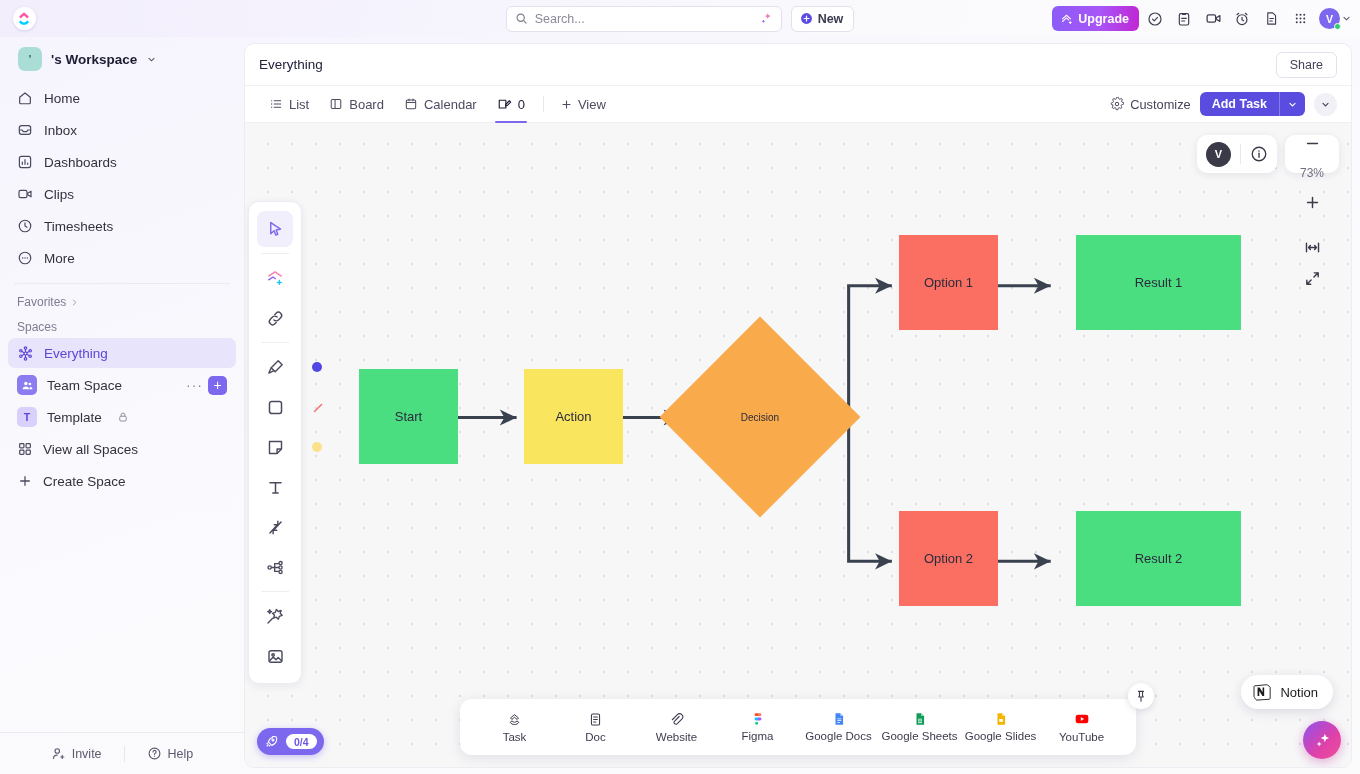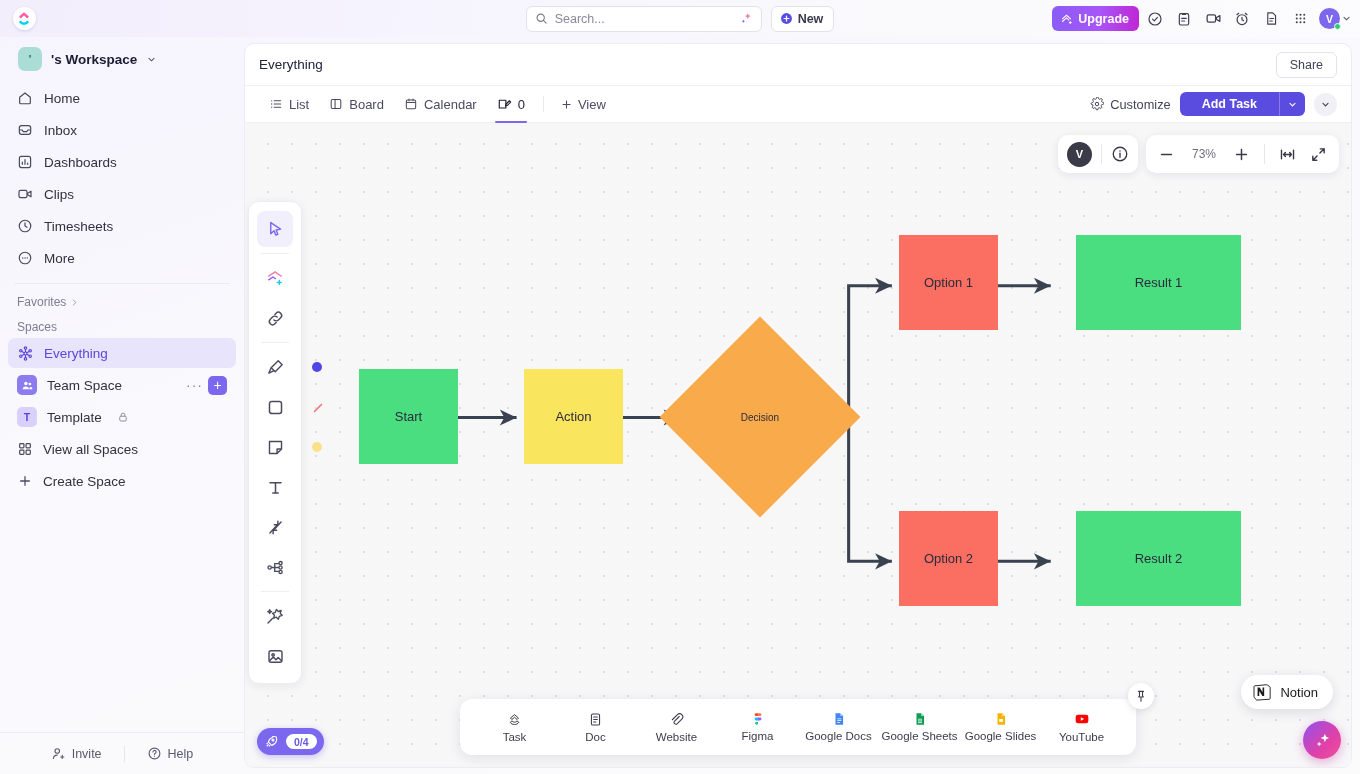--- a/index.html
+++ b/index.html
@@ -22,21 +22,21 @@
   .logo {
     width: 23px; height: 23px; border-radius: 50%; background: #ffffff;
     display: flex; align-items: center; justify-content: center;
     box-shadow: 0 1px 3px rgba(80,60,160,.18);
   }
   .topbar-center {
     position: absolute; left: 0; right: 0; top: 0; height: 37px;
     display: flex; align-items: center; justify-content: center; gap: 9px;
   }
   .search-box {
-    width: 236px; height: 26px; border: 1px solid #e3e1ee; border-radius: 6px;
+    width: 276px; height: 26px; border: 1px solid #e3e1ee; border-radius: 6px;
     background: #fff; display: flex; align-items: center; padding: 0 8px; gap: 7px;
   }
   .search-box .ph { font-size: 12.5px; color: #8a8a9a; flex: 1; }
   .new-btn {
     height: 26px; border: 1px solid #e3e1ee; border-radius: 6px; background: #fff;
     display: flex; align-items: center; gap: 5px; padding: 0 10px 0 8px;
     font-size: 12.5px; color: #3b3b4f; font-weight: 600; cursor: pointer;
   }
   .topbar-right {
     position: absolute; right: 8px; top: 0; height: 37px;
@@ -119,21 +119,21 @@
   .tab.active { color: #1d1d33; font-weight: 500; }
   .tab.active::after { content: ""; position: absolute; left: 8px; right: 8px; bottom: 0; height: 2px; background: #7b68ee; border-radius: 2px; }
   .tab-div { width: 1px; height: 16px; background: #e9e7ef; margin: 0 8px; }
   .addview { display: flex; align-items: center; gap: 5px; font-size: 13px; color: #4c4c61; padding: 0 8px; cursor: pointer; }
   .tabbar-right { margin-left: auto; display: flex; align-items: center; gap: 9px; }
   .customize { display: flex; align-items: center; gap: 6px; font-size: 12.8px; color: #44445a; cursor: pointer; }
   .addtask {
     display: flex; align-items: stretch; border-radius: 6px; overflow: hidden;
     background: #5b4ce0; color: #fff; font-size: 12.5px; font-weight: 700; cursor: pointer;
   }
-  .addtask .lbl { padding: 5px 22px; }
+  .addtask .lbl { padding: 5px 12px; }
   .addtask .car { padding: 5px 7px; border-left: 1px solid rgba(255,255,255,.28); display: flex; align-items: center; }
   .round-caret { width: 23px; height: 23px; border-radius: 50%; background: #f1f0f6; display: flex; align-items: center; justify-content: center; cursor: pointer; }
 
   
   .canvas {
     flex: 1; position: relative; overflow: hidden;
     background-color: #f7f7f8;
     background-image: radial-gradient(#dddde3 1.1px, transparent 1.2px);
     background-size: 24px 24px;
     background-position: 11px 9px;
@@ -161,21 +161,21 @@
   .zoomgrp {
     position: absolute; right: 12px; top: 12px; height: 38px;
     display: flex; align-items: center; gap: 8px;
   }
   .pill-a {
     height: 38px; background: #fff; border-radius: 10px; box-shadow: 0 2px 8px rgba(30,20,70,.09);
     display: flex; align-items: center; padding: 0 9px; gap: 9px;
   }
   .pill-b {
     height: 38px; background: #fff; border-radius: 10px; box-shadow: 0 2px 8px rgba(30,20,70,.09);
-    display: flex; align-items: center; padding: 0 12px; gap: 14px;
+    display: flex; align-items: center; padding: 0 12px; gap: 14px; flex-direction: column;
   }
   .pres-av { width: 25px; height: 25px; border-radius: 50%; background: #3a3a48; color: #fff; font-size: 11px; font-weight: 600; display: flex; align-items: center; justify-content: center; cursor: pointer; }
   .vdiv { width: 1px; height: 20px; background: #e8e7ee; }
   .zicon { cursor: pointer; display: flex; align-items: center; justify-content: center; }
   .zval { font-size: 12px; color: #6f6f82; min-width: 30px; text-align: center; cursor: pointer; }
 
   
   .dock {
     position: absolute; left: 50%; transform: translateX(-50%); bottom: 12px;
     height: 56px; background: #fff; border-radius: 12px;

